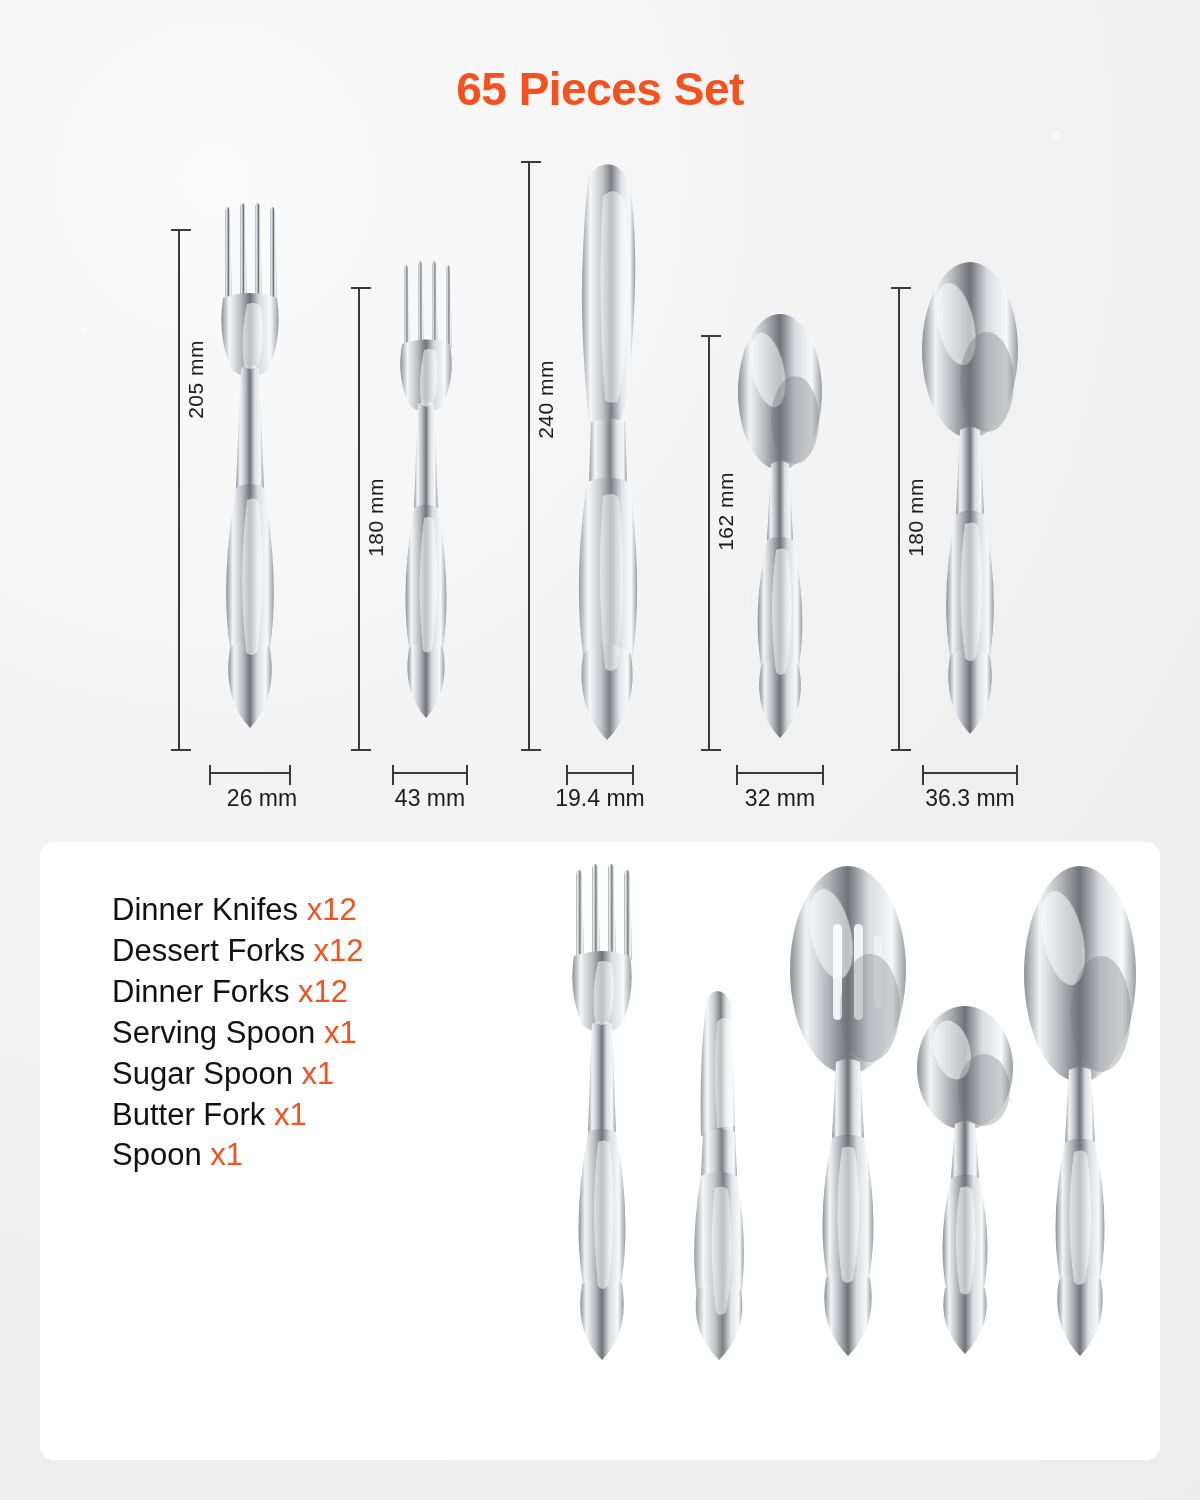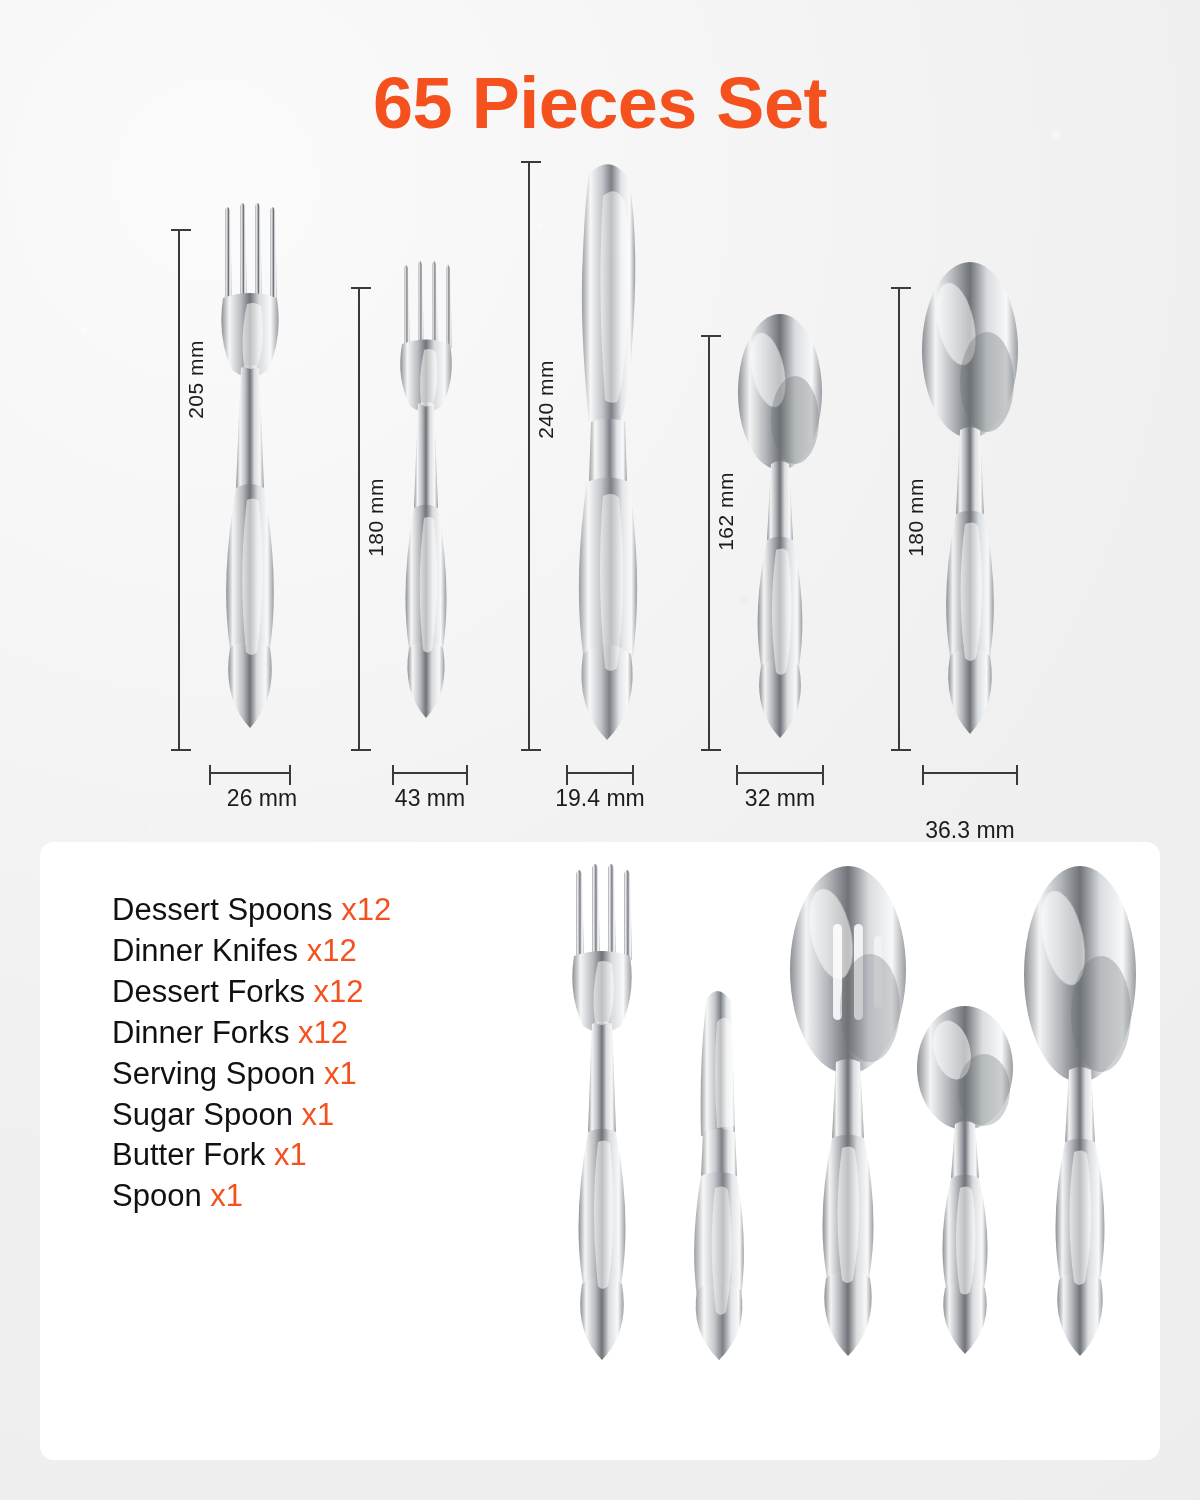--- a/index.html
+++ b/index.html
@@ -40,21 +40,21 @@
       radial-gradient(circle at 72% 88%, rgba(0,0,0,.02) 0 4px, transparent 5px);
     pointer-events: none;
   }
 
   .headline {
     position: absolute;
     top: 62px;
     left: 0;
     width: 1200px;
     text-align: center;
-    font-size: 72px;
+    font-size: 46px;
     font-weight: bold;
     color: #f4511e;
     letter-spacing: -0.5px;
   }
 
   
   .specs {
     position: absolute;
     top: 140px;
     left: 0;
@@ -336,31 +336,27 @@
           <g fill="#ffffff" opacity=".55">
             <ellipse cx="46" cy="66" rx="18" ry="42" transform="rotate(-12 46 66)"></ellipse>
             <path d="M55 266 q9 -4 13 2 q9 70 -2 132 q-6 6 -11 0 q-9 -68 0 -134 z"></path>
           </g>
           <ellipse cx="77" cy="124" rx="27" ry="50" fill="#6e7276" opacity=".35"></ellipse>
         </svg>
       </div>
       <div class="vbar" style="left:18px; top:148px; height:462px;"></div>
       <div class="vlabel" style="left:24px; top:338px;">180 mm</div>
       <div class="hbar" style="left:43px; top:632px; width:94px;"></div>
-      <div class="hlabel" style="left:0; top:677px;">36.3 mm</div>
+      <div class="hlabel" style="left:0; top:645px;">36.3 mm</div>
     </div>
   </div>
 
   <div class="card">
 
     <div class="list">
-      <div class="list-item">
-        <span>Dessert Spoons</span>
-        <span class="qty">x12</span>
-      </div>
       <div class="list-item">
         <span>Dinner Knifes</span>
         <span class="qty">x12</span>
       </div>
       <div class="list-item">
         <span>Dessert Forks</span>
         <span class="qty">x12</span>
       </div>
       <div class="list-item">
         <span>Dinner Forks</span>

